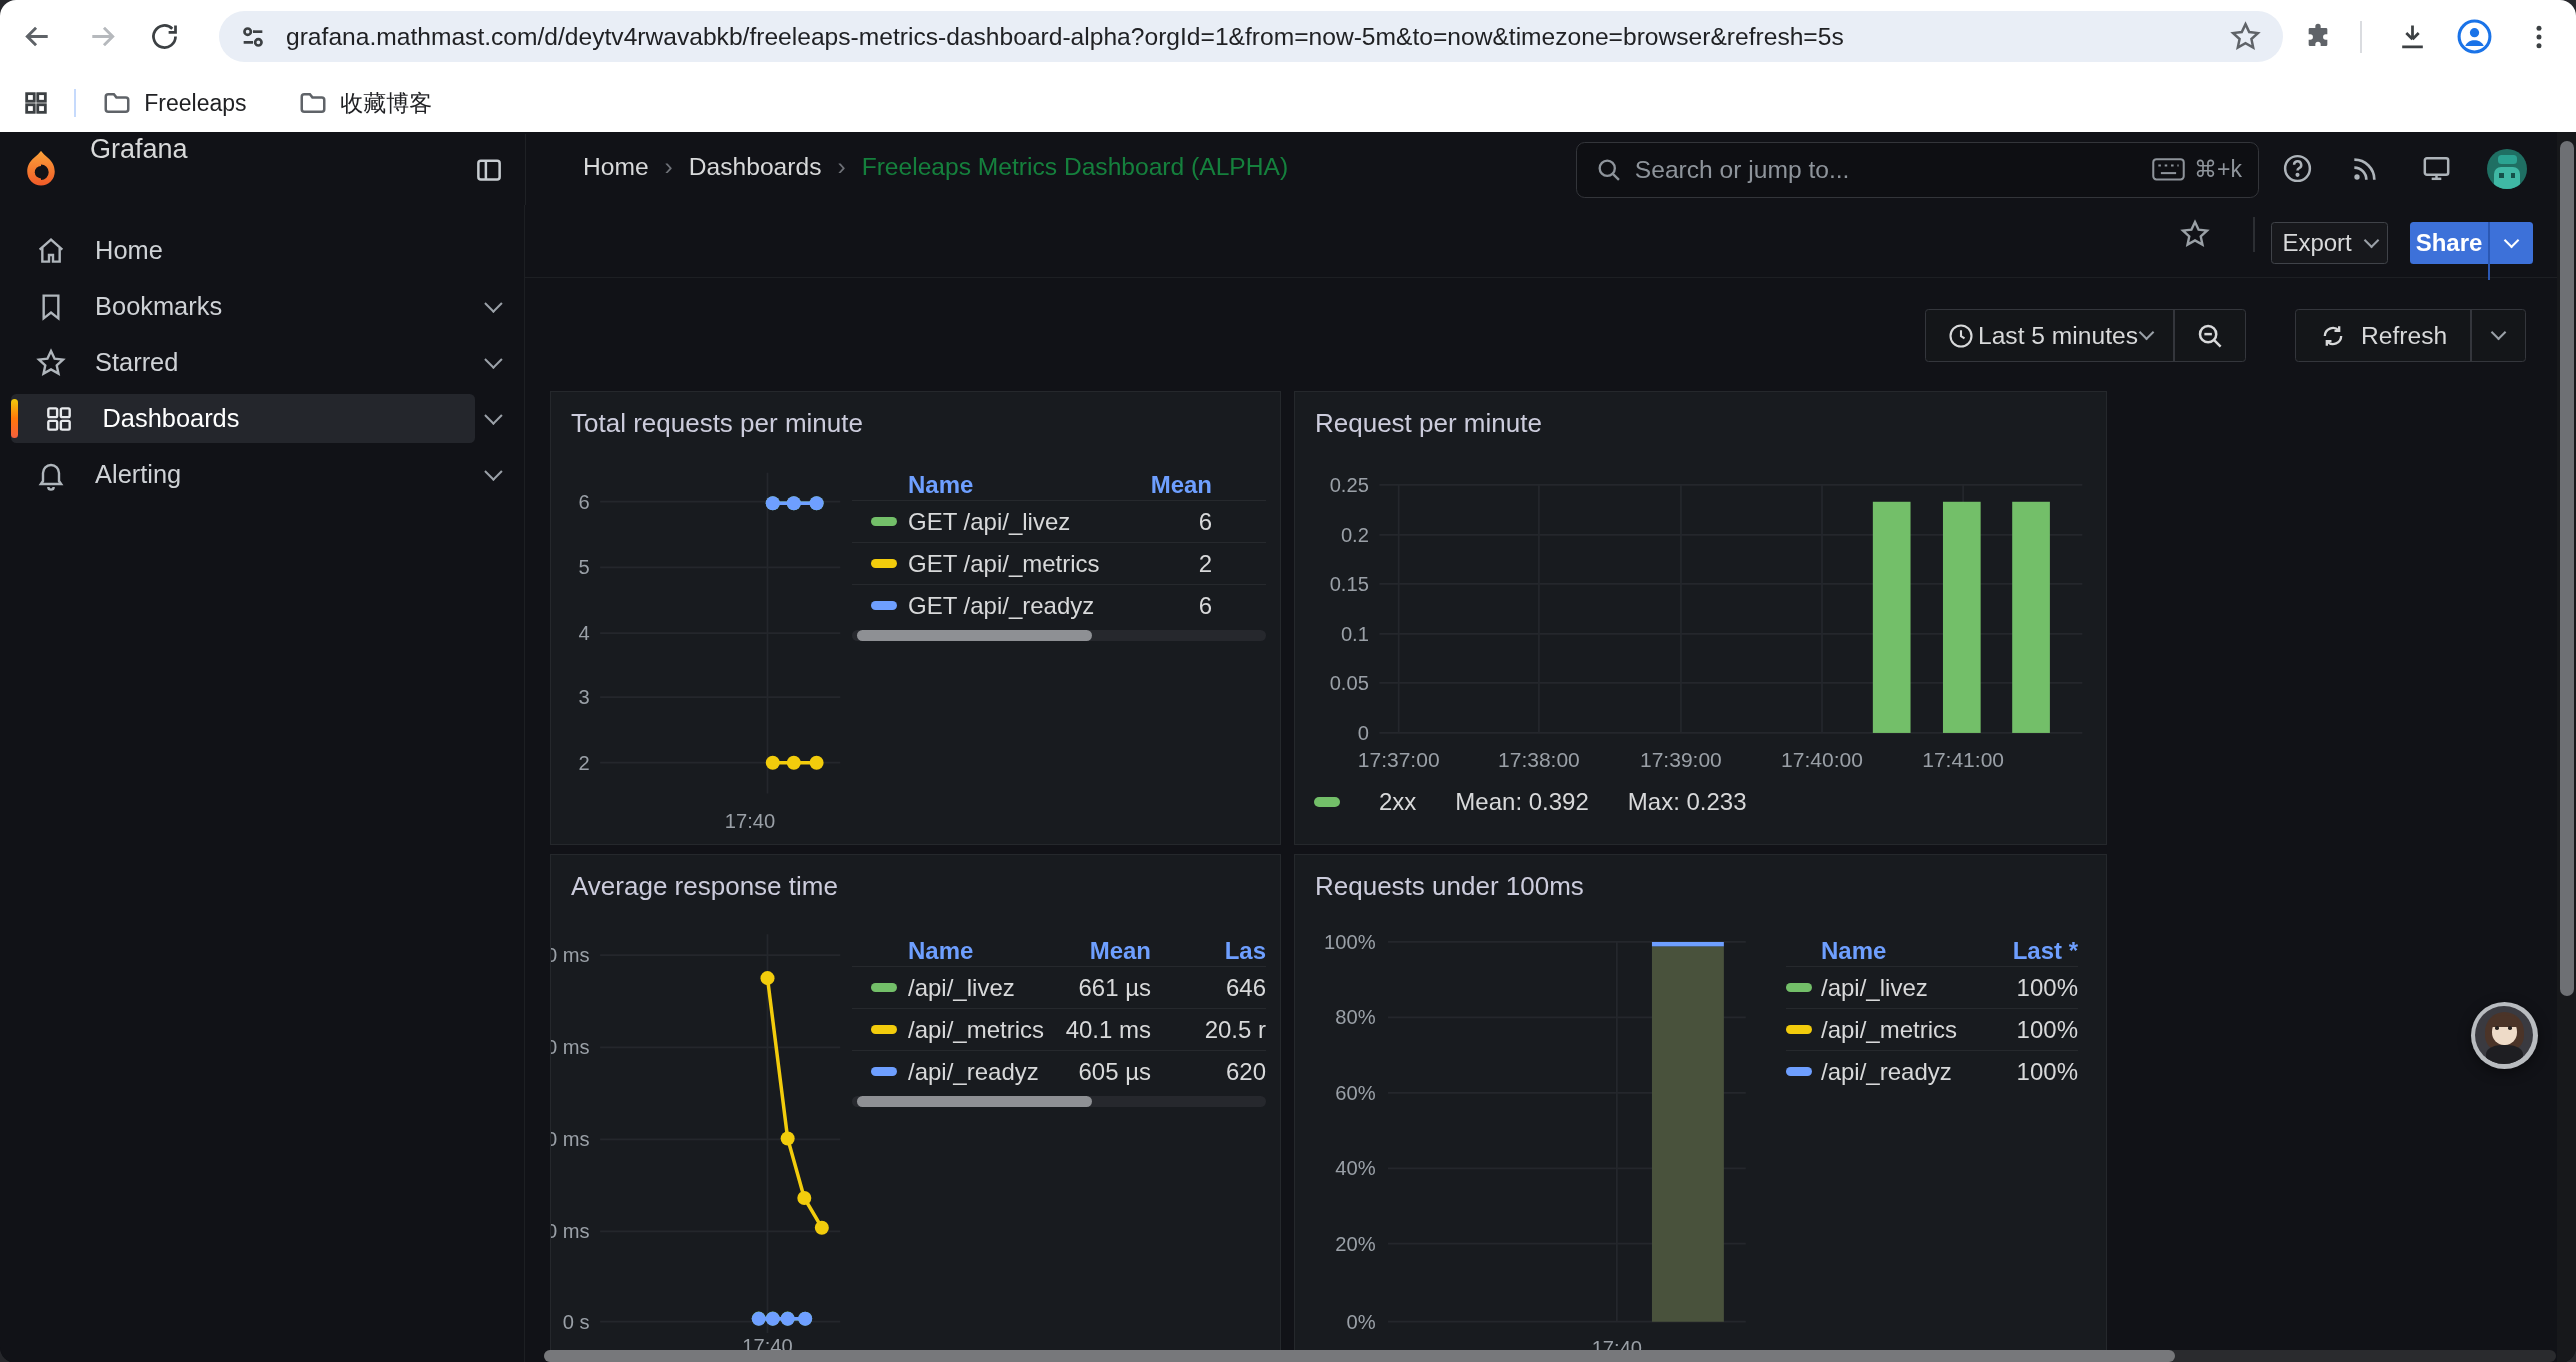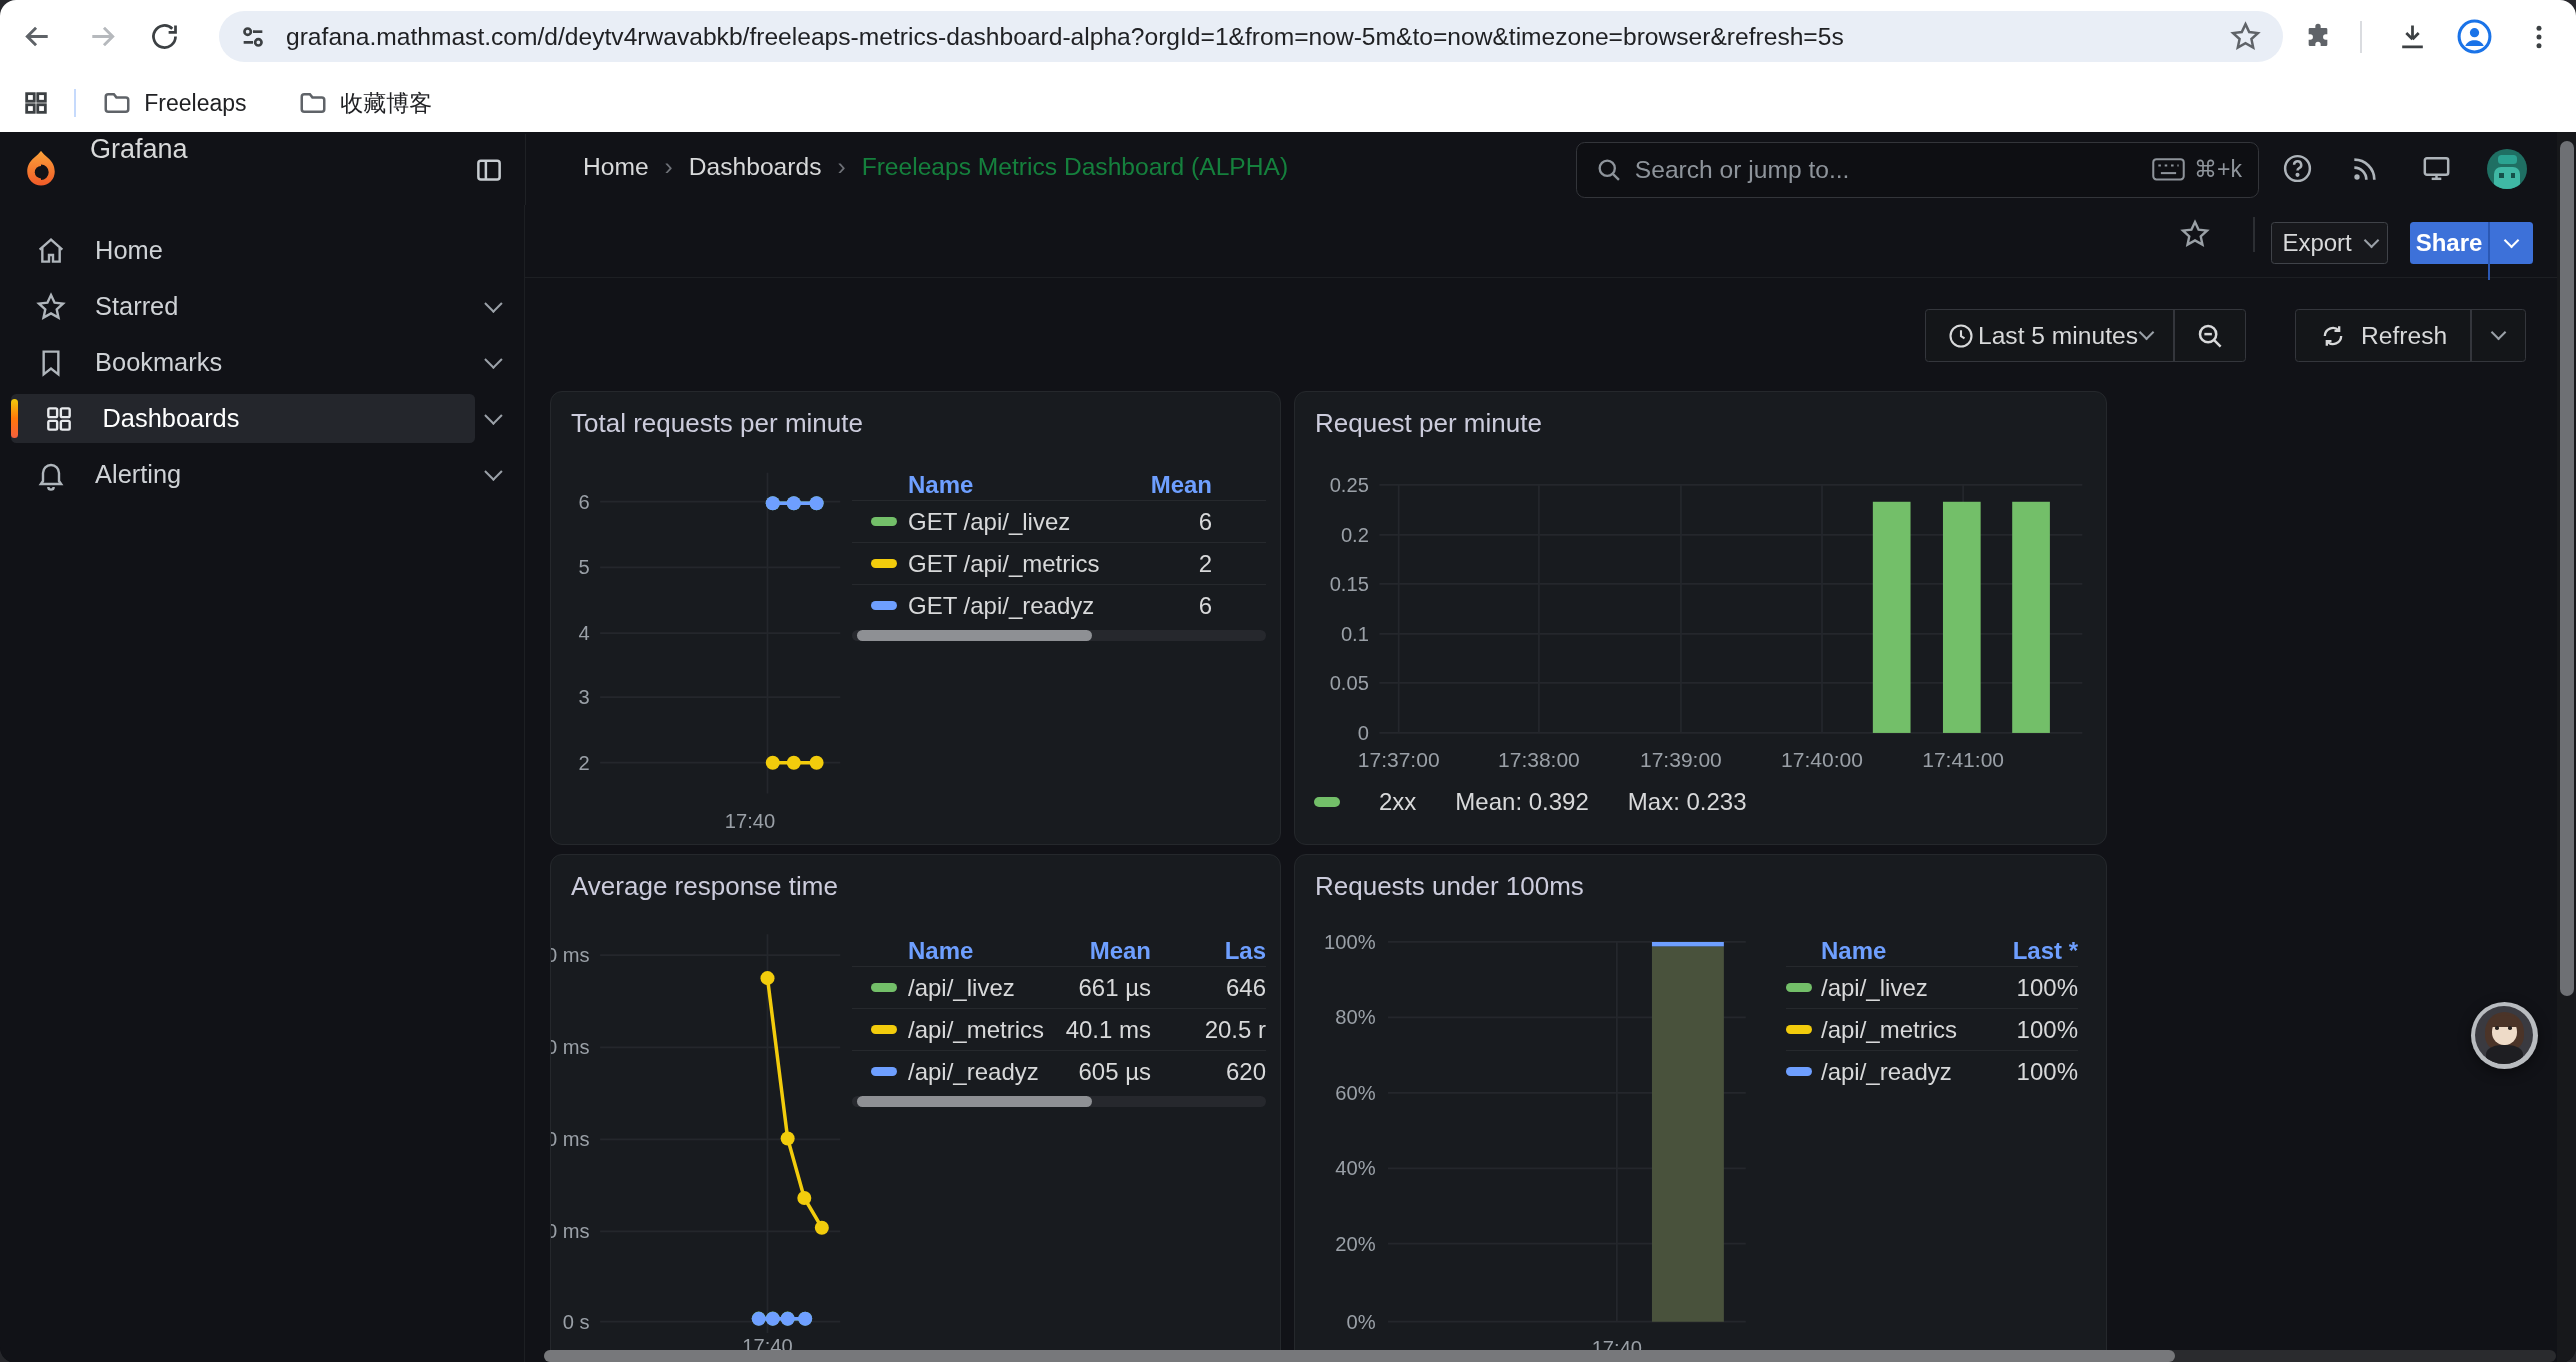--- a/index.html
+++ b/index.html
@@ -44,21 +44,21 @@
   .sb-chev{width:39px;display:flex;justify-content:center;}
   .dash-toolbar{position:absolute;left:525px;top:205px;width:2051px;height:73px;background:#111217;
     border-bottom:1.8px solid #1d1f23;box-sizing:border-box;}
   .btn{display:flex;align-items:center;justify-content:center;font-size:24px;color:#d8d9da;
     background:#17181c;border:1.8px solid #404349;border-radius:3.5px;box-sizing:border-box;}
   .btn-share{background:#3d71d9;border:none;color:#ffffff;font-weight:bold;}
   .timebar-group{position:absolute;display:flex;align-items:center;background:#141619;
     border:1.8px solid #34363c;border-radius:3.5px;box-sizing:border-box;color:#d8d9da;font-size:24.6px;}
   .tb-sep{width:1.8px;align-self:stretch;background:#34363c;}
   
-  .panel{position:absolute;background:#181b1f;border:1.8px solid #25282c;border-radius:12px;box-sizing:border-box;}
+  .panel{position:absolute;background:#181b1f;border:1.8px solid #25282c;border-radius:0;box-sizing:border-box;}
   .panel-title{position:absolute;left:20px;top:16px;font-size:26px;font-weight:500;color:#ccccdc;}
   .nodata{position:absolute;left:0;width:100%;text-align:center;font-size:30px;color:#8b8f94;}
   
   .ltable{position:absolute;}
   .lt-head{position:relative;height:33px;}
   .lt-head span{font-size:24px;font-weight:bold;color:#6e9fff;}
   .lt-row{position:relative;height:41px;border-top:1.8px solid #26292d;display:flex;align-items:center;}
   .pill{position:absolute;width:26px;height:9.6px;border-radius:5.3px;}
   .lt-name{position:absolute;font-size:24px;color:#d8d9da;white-space:nowrap;}
   .lt-val{position:absolute;font-size:24px;color:#d8d9da;text-align:right;white-space:nowrap;}
@@ -253,37 +253,37 @@
               <path d="M5.5 9.8V20h5v-5h3v5h5V9.8"></path>
             </svg>
           </span>
           <span class="lbl">Home</span>
         </div>
       </div>
       <div class="sb-row">
         <div class="sb-item">
           <span class="sb-icon">
             <svg width="32" height="32" viewBox="0 0 24 24" fill="none" stroke="#b0b6bc" stroke-width="1.8">
+              <path d="M6.5 3.5h11V20.5l-5.5-4.3-5.5 4.3z"></path>
+            </svg>
+          </span>
+          <span class="lbl">Bookmarks</span>
+        </div>
+        <span class="sb-chev">
+          <span class="chev" style="margin-top:-5.3px;"></span>
+        </span>
+      </div>
+      <div class="sb-row">
+        <div class="sb-item">
+          <span class="sb-icon">
+            <svg width="32" height="32" viewBox="0 0 24 24" fill="none" stroke="#b0b6bc" stroke-width="1.8">
               <path d="M12 3l2.7 5.8 6.3.7-4.7 4.3 1.3 6.2-5.6-3.2-5.6 3.2 1.3-6.2L3 9.5l6.3-.7z"></path>
             </svg>
           </span>
           <span class="lbl">Starred</span>
-        </div>
-        <span class="sb-chev">
-          <span class="chev" style="margin-top:-5.3px;"></span>
-        </span>
-      </div>
-      <div class="sb-row">
-        <div class="sb-item">
-          <span class="sb-icon">
-            <svg width="32" height="32" viewBox="0 0 24 24" fill="none" stroke="#b0b6bc" stroke-width="1.8">
-              <path d="M6.5 3.5h11V20.5l-5.5-4.3-5.5 4.3z"></path>
-            </svg>
-          </span>
-          <span class="lbl">Bookmarks</span>
         </div>
         <span class="sb-chev">
           <span class="chev" style="margin-top:-5.3px;"></span>
         </span>
       </div>
       <div class="sb-row">
         <div class="sb-item active">
           <span class="sb-icon">
             <svg width="32" height="32" viewBox="0 0 24 24" fill="none" stroke="#e8eaed" stroke-width="1.8">
               <rect x="4" y="4" width="6.6" height="6.6" rx="1"></rect>

